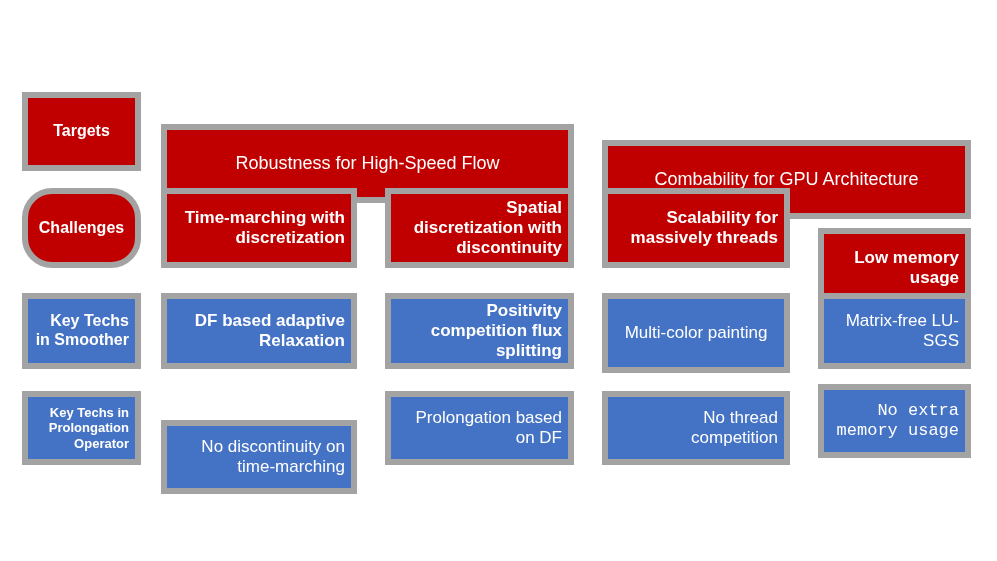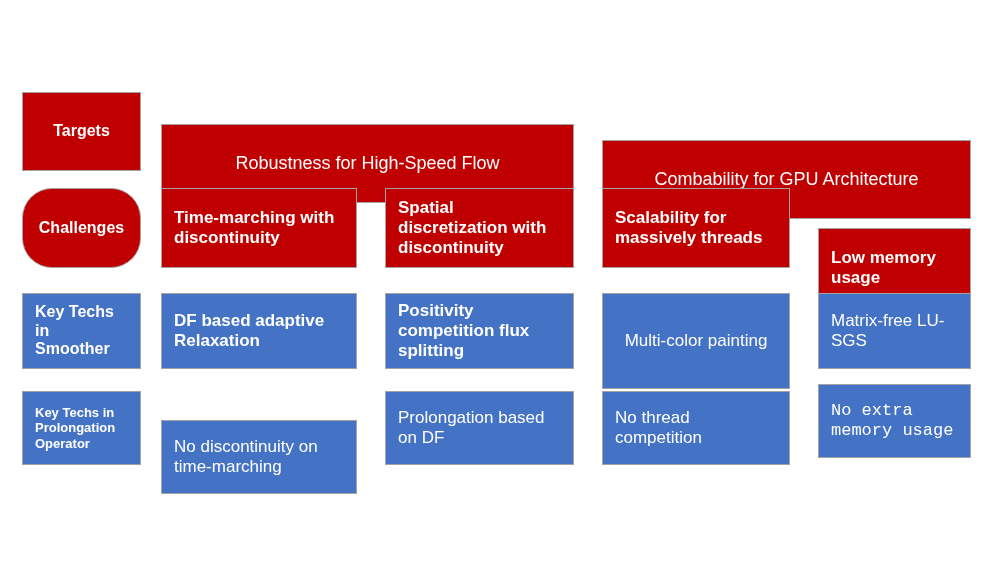--- a/index.html
+++ b/index.html
@@ -19,25 +19,25 @@
     width: 997px;
     height: 561px;
     background: #ffffff;
   }
   .cell {
     position: absolute;
     box-sizing: border-box;
     display: flex;
     align-items: center;
     justify-content: center;
-    text-align: left;
+    text-align: right;
     color: #ffffff;
-    border: 1px solid #a3a3a3;
+    border: 6px solid #a3a3a3;
     line-height: 1.17;
-    padding: 2px 12px;
+    padding: 2px 6px;
     -webkit-font-smoothing: antialiased;
   }
   .red {
     background: #c00000;
   }
   .blue {
     background: #4472c4;
   }
   .bold {
     font-weight: bold;
@@ -60,41 +60,41 @@
     <div class="cell red regular" style="left: 161px; top: 92px; width: 413px; height: 79px; font-size: 18px; margin-top: 32px;">
       <span>Robustness for High-Speed Flow</span>
     </div>
     <div class="cell red regular" style="left: 602px; top: 92px; width: 369px; height: 79px; font-size: 18px; margin-top: 48px;">
       <span>Combability for GPU Architecture</span>
     </div>
     <div class="cell red bold" style="left: 22px; top: 188px; width: 119px; height: 80px; font-size: 16px; border-radius: 30px;">
       <span>Challenges</span>
     </div>
     <div class="cell red bold" style="left: 161px; top: 188px; width: 196px; height: 80px; font-size: 17px;">
-      <span>Time-marching with discontinuity</span>
+      <span>Time-marching with discretization</span>
     </div>
     <div class="cell red bold" style="left: 385px; top: 188px; width: 189px; height: 80px; font-size: 17px;">
       <span>Spatial discretization with discontinuity</span>
     </div>
     <div class="cell red bold" style="left: 602px; top: 188px; width: 188px; height: 80px; font-size: 17px;">
       <span>Scalability for massively threads</span>
     </div>
     <div class="cell red bold" style="left: 818px; top: 188px; width: 153px; height: 80px; font-size: 17px; margin-top: 40px;">
       <span>Low memory usage</span>
     </div>
     <div class="cell blue bold" style="left: 22px; top: 293px; width: 119px; height: 76px; font-size: 16px;">
       <span>Key Techs in Smoother</span>
     </div>
     <div class="cell blue bold" style="left: 161px; top: 293px; width: 196px; height: 76px; font-size: 17px;">
       <span>DF based adaptive Relaxation</span>
     </div>
     <div class="cell blue bold" style="left: 385px; top: 293px; width: 189px; height: 76px; font-size: 17px;">
       <span>Positivity competition flux splitting</span>
     </div>
-    <div class="cell blue regular" style="left: 602px; top: 293px; width: 188px; height: 96px; font-size: 17px;">
+    <div class="cell blue regular" style="left: 602px; top: 293px; width: 188px; height: 80px; font-size: 17px;">
       <span>Multi-color painting</span>
     </div>
     <div class="cell blue regular" style="left: 818px; top: 293px; width: 153px; height: 76px; font-size: 17px;">
       <span>Matrix-free LU-SGS</span>
     </div>
     <div class="cell blue bold" style="left: 22px; top: 391px; width: 119px; height: 74px; font-size: 13px;">
       <span>Key Techs in Prolongation Operator</span>
     </div>
     <div class="cell blue regular" style="left: 161px; top: 391px; width: 196px; height: 74px; font-size: 17px; margin-top: 29px;">
       <span>No discontinuity on time-marching</span>

